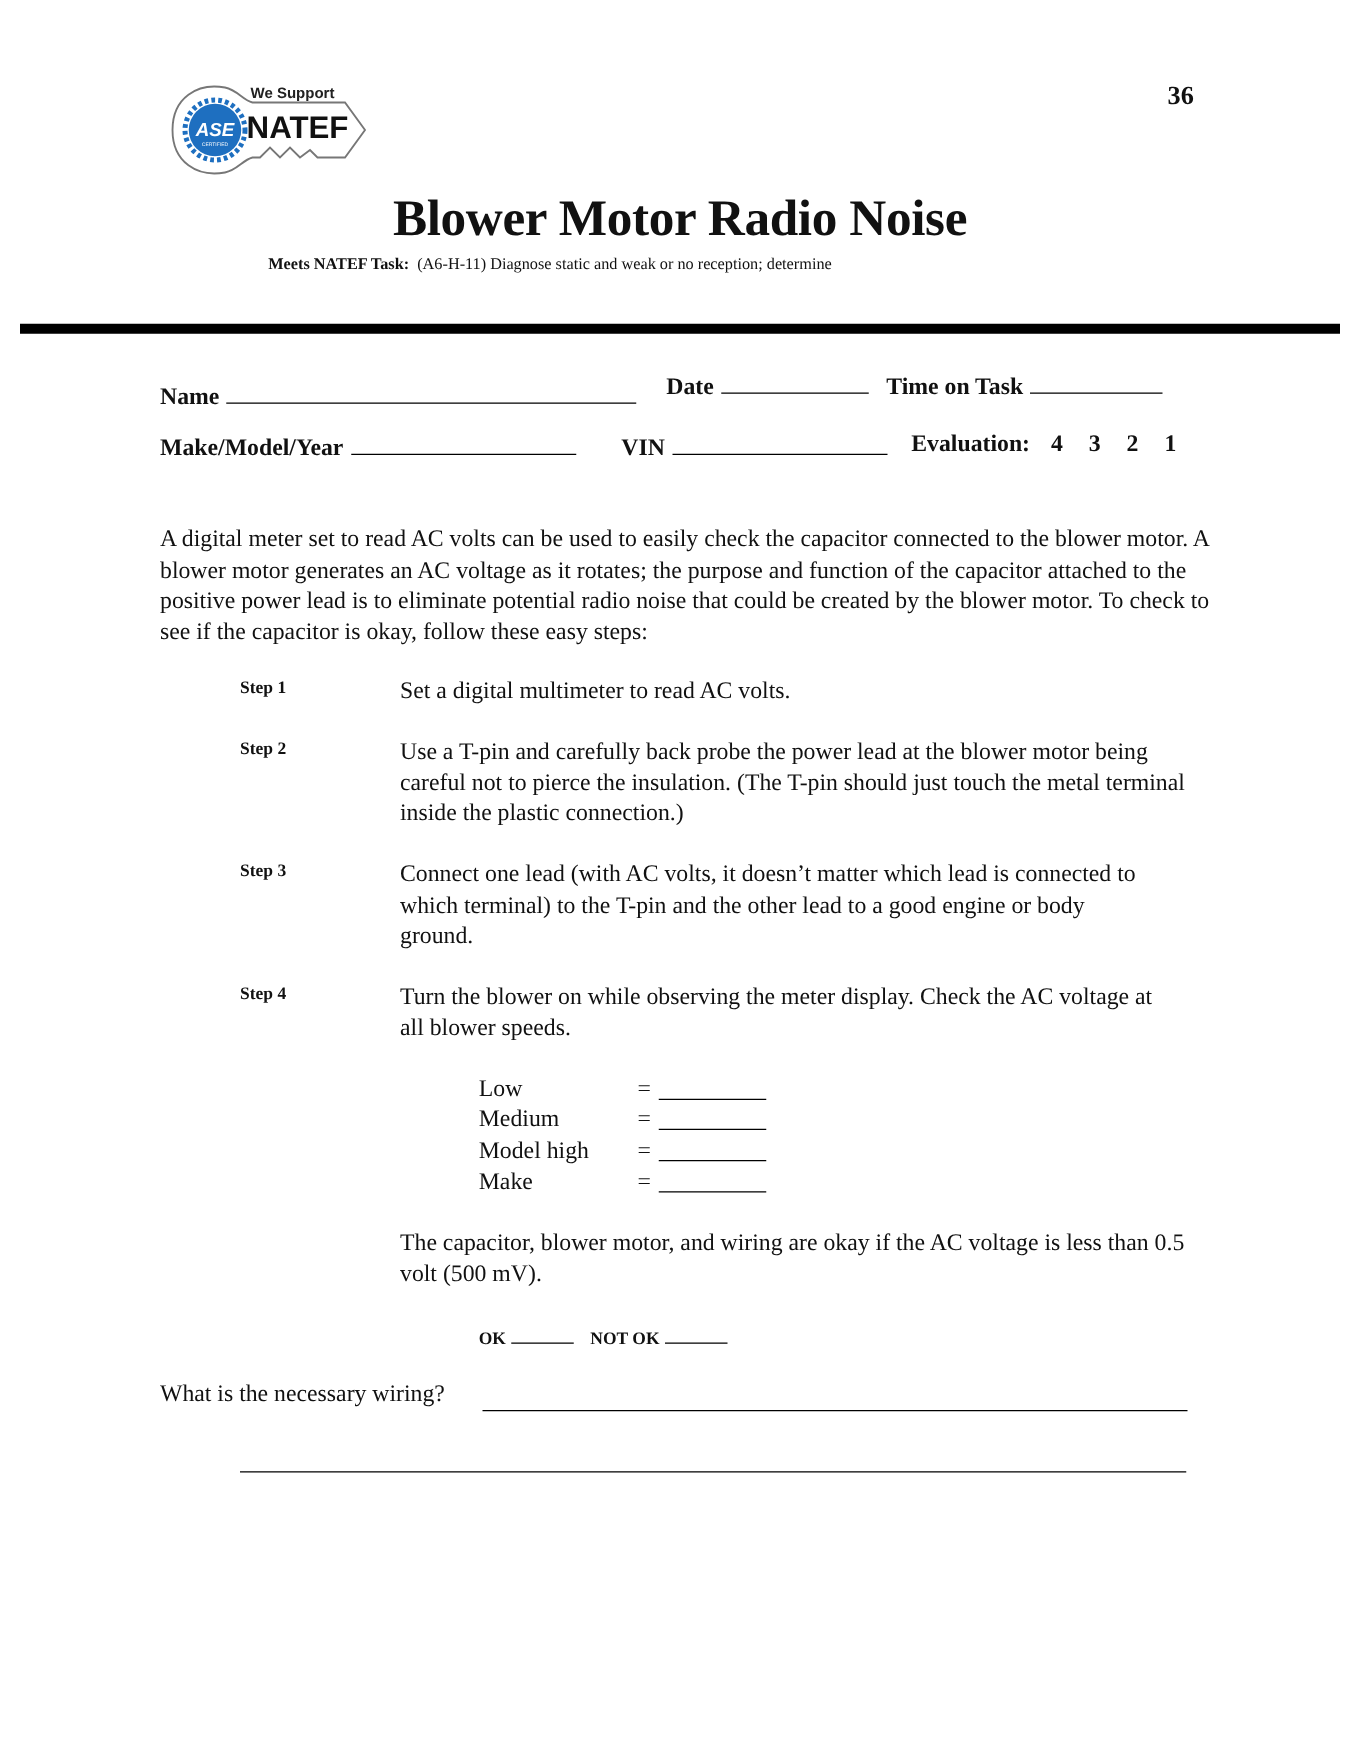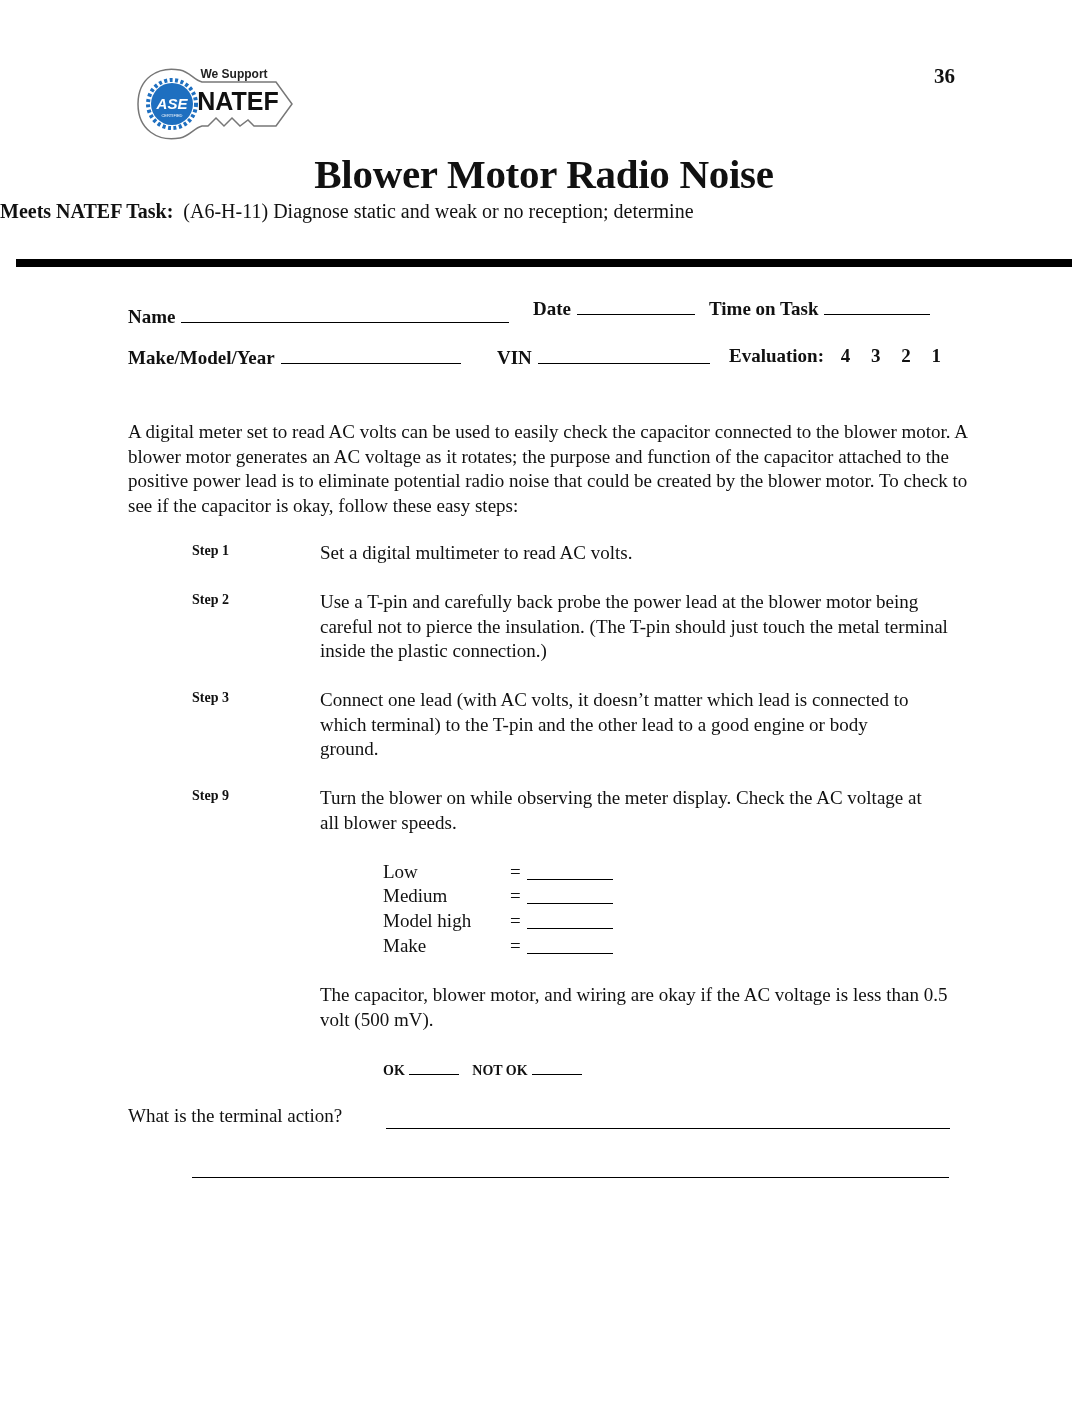--- a/index.html
+++ b/index.html
@@ -2,21 +2,21 @@
 <html><head>
   <meta charset="utf-8">
   <style>
     html, body { margin:0; padding:0; background:#ffffff; }
     body { width:1088px; height:1408px; position:relative; overflow:hidden;
       font-family:"Liberation Serif", "DejaVu Serif", serif; color:#111; }
     .abs { position:absolute; }
     .logo { left:128px; top:60px; width:170px; height:88px; }
     .page-num { left:934px; top:64px; font-size:21px; font-weight:bold; }
     .title { left:0; width:1088px; top:150px; text-align:center; font-size:41px; font-weight:bold; letter-spacing:-0.3px; }
-    .task { left:0; width:880px; top:199px; font-size:20px; line-height:24px; }
+    .task { left:0; width:880px; top:199px; text-align:center; font-size:13px; line-height:24px; }
     .task b { font-weight:bold; }
     .rule { left:16px; top:259px; width:1056px; height:8px; background:#000; }
     .field-row { font-size:19px; font-weight:bold; white-space:nowrap; }
     .blank { display:inline-block; border-bottom:1.5px solid #000; height:18px; vertical-align:baseline; margin-left:6px; }
     .para { left:128px; top:420px; width:840px; font-size:19px; line-height:24.5px; }
     .step-label { left:192px; font-size:14px; font-weight:bold; }
     .step-text { left:320px; width:650px; font-size:19px; line-height:24.5px; }
     .speed-row { left:383px; font-size:19px; line-height:24.5px; width:240px; height:25px; }
     .speed-label { position:absolute; left:0; }
     .speed-eq { position:absolute; left:127px; }
@@ -80,21 +80,21 @@
 
 <div class="abs step-label" style="top:543px;">Step 1</div>
 <div class="abs step-text" style="top:541px;">Set a digital multimeter to read AC volts.</div>
 
 <div class="abs step-label" style="top:592px;">Step 2</div>
 <div class="abs step-text" style="top:590px; width:645px;">Use a T-pin and carefully back probe the power lead at the blower motor being careful not to pierce the insulation.  (The T-pin should just touch the metal terminal inside the plastic connection.)</div>
 
 <div class="abs step-label" style="top:690px;">Step 3</div>
 <div class="abs step-text" style="top:688px; width:610px;">Connect one lead (with AC volts, it doesn’t matter which lead is connected to which terminal) to the T-pin and the other lead to a good engine or body ground.</div>
 
-<div class="abs step-label" style="top:788px;">Step 9</div>
+<div class="abs step-label" style="top:788px;">Step 4</div>
 <div class="abs step-text" style="top:786px; width:620px;">Turn the blower on while observing the meter display.  Check the AC voltage at all blower speeds.</div>
 
 <div class="abs speed-row" style="top:860px;">
   <span class="speed-label">Low</span>
   <span class="speed-eq">=</span>
   <span class="speed-blank"></span>
 </div>
 <div class="abs speed-row" style="top:884px;">
   <span class="speed-label">Medium</span>
   <span class="speed-eq">=</span>
@@ -111,15 +111,15 @@
   <span class="speed-blank"></span>
 </div>
 
 <div class="abs step-text" style="top:983px; width:640px;">The capacitor, blower motor, and wiring are okay if the AC voltage is less than 0.5 volt (500 mV).</div>
 
 <div class="abs okrow">
   <span>OK</span><span class="okblank"></span>
   <span>NOT OK</span><span class="okblank" style="margin-right:0;"></span>
 </div>
 
-<div class="abs question">What is the terminal action?</div>
+<div class="abs question">What is the necessary wiring?</div>
 <div class="abs qline1"></div>
 <div class="abs qline2"></div>
 
 </body></html>

